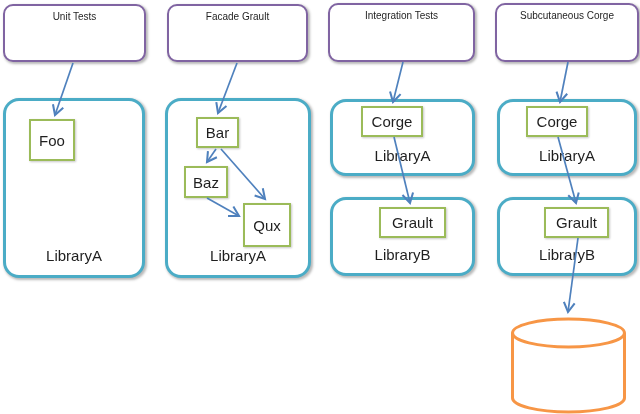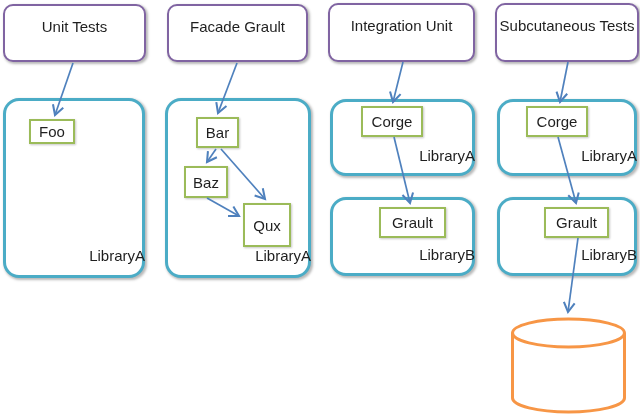--- a/index.html
+++ b/index.html
@@ -3,71 +3,71 @@
 <meta charset="utf-8">
 <style>
   html,body { margin:0; padding:0; background:#fff; }
   .canvas {
     position:relative; width:640px; height:414px; background:#ffffff;
     font-family:"Liberation Sans", sans-serif; color:#1f1f1f; overflow:hidden;
   }
   .hdr {
     position:absolute; box-sizing:border-box; background:#ffffff;
     border:2.5px solid var(--header-border,#8064a2); border-radius:10px;
-    text-align:center; font-size:15px; line-height:1.28; padding-top:11px;
+    text-align:center; font-size:10px; line-height:1.28; padding-top:5px;
     box-shadow:1.5px 1.5px 2.5px rgba(0,0,0,0.28);
   }
   .cont {
     position:absolute; box-sizing:border-box; background:#ffffff;
     border:3px solid var(--container-border,#4bacc6); border-radius:16px;
     box-shadow:1.5px 1.5px 2.5px rgba(0,0,0,0.28);
   }
   .node {
     position:absolute; box-sizing:border-box; background:#ffffff;
     border:2px solid var(--node-border,#9bbb59);
     display:flex; align-items:center; justify-content:center;
     font-size:15px; box-shadow:1px 1px 2px rgba(0,0,0,0.22);
   }
   .lib {
-    position:absolute; text-align:right; font-size:15px; line-height:18px;
+    position:absolute; text-align:center; font-size:15px; line-height:18px;
   }
   svg.overlay {
     position:absolute; left:0; top:0; width:640px; height:414px;
     pointer-events:none;
   }
   .edge { stroke:var(--arrow,#4f81bd); stroke-width:1.7; fill:none; }
   .edge-head { stroke:var(--arrow,#4f81bd); stroke-width:1.5; fill:none; }
   .db-shape { stroke:var(--database-border,#f79646); stroke-width:3; fill:#ffffff; }
 </style>
 </head>
 <body>
 
 <div class="canvas">
 
   <div class="hdr" style="left:3px;top:4px;width:143px;height:58px">Unit Tests</div>
   <div class="cont" style="left:3px;top:98px;width:142px;height:180px"></div>
   <div class="lib" style="left:3px;top:247px;width:142px">LibraryA</div>
-  <div class="node" style="left:29px;top:119px;width:46px;height:25px">Foo</div>
+  <div class="node" style="left:29px;top:119px;width:46px;height:42px">Foo</div>
 
   <div class="hdr" style="left:167px;top:4px;width:141px;height:58px">Facade Grault</div>
   <div class="cont" style="left:165px;top:98px;width:146px;height:180px"></div>
   <div class="lib" style="left:165px;top:247px;width:146px">LibraryA</div>
   <div class="node" style="left:196px;top:117px;width:43px;height:31px">Bar</div>
   <div class="node" style="left:184px;top:166px;width:44px;height:32px">Baz</div>
   <div class="node" style="left:243px;top:203px;width:48px;height:44px">Qux</div>
 
-  <div class="hdr" style="left:328px;top:3px;width:147px;height:59px">Integration Unit</div>
+  <div class="hdr" style="left:328px;top:3px;width:147px;height:59px">Integration Tests</div>
   <div class="cont" style="left:330px;top:99px;width:145px;height:77px"></div>
   <div class="lib" style="left:330px;top:147px;width:145px">LibraryA</div>
   <div class="node" style="left:361px;top:106px;width:62px;height:31px">Corge</div>
   <div class="cont" style="left:330px;top:197px;width:145px;height:79px"></div>
   <div class="lib" style="left:330px;top:246px;width:145px">LibraryB</div>
   <div class="node" style="left:379px;top:207px;width:67px;height:31px">Grault</div>
 
-  <div class="hdr" style="left:495px;top:3px;width:144px;height:59px">Subcutaneous Tests</div>
+  <div class="hdr" style="left:495px;top:3px;width:144px;height:59px">Subcutaneous Corge</div>
   <div class="cont" style="left:497px;top:99px;width:140px;height:77px"></div>
   <div class="lib" style="left:497px;top:147px;width:140px">LibraryA</div>
   <div class="node" style="left:526px;top:106px;width:62px;height:31px">Corge</div>
   <div class="cont" style="left:497px;top:197px;width:140px;height:79px"></div>
   <div class="lib" style="left:497px;top:246px;width:140px">LibraryB</div>
   <div class="node" style="left:544px;top:207px;width:65px;height:31px">Grault</div>
 
   <svg class="overlay" viewBox="0 0 640 414">
     <defs>
       <marker id="ah" viewBox="0 0 10 10" refX="8" refY="5" markerWidth="8" markerHeight="8" orient="auto">

